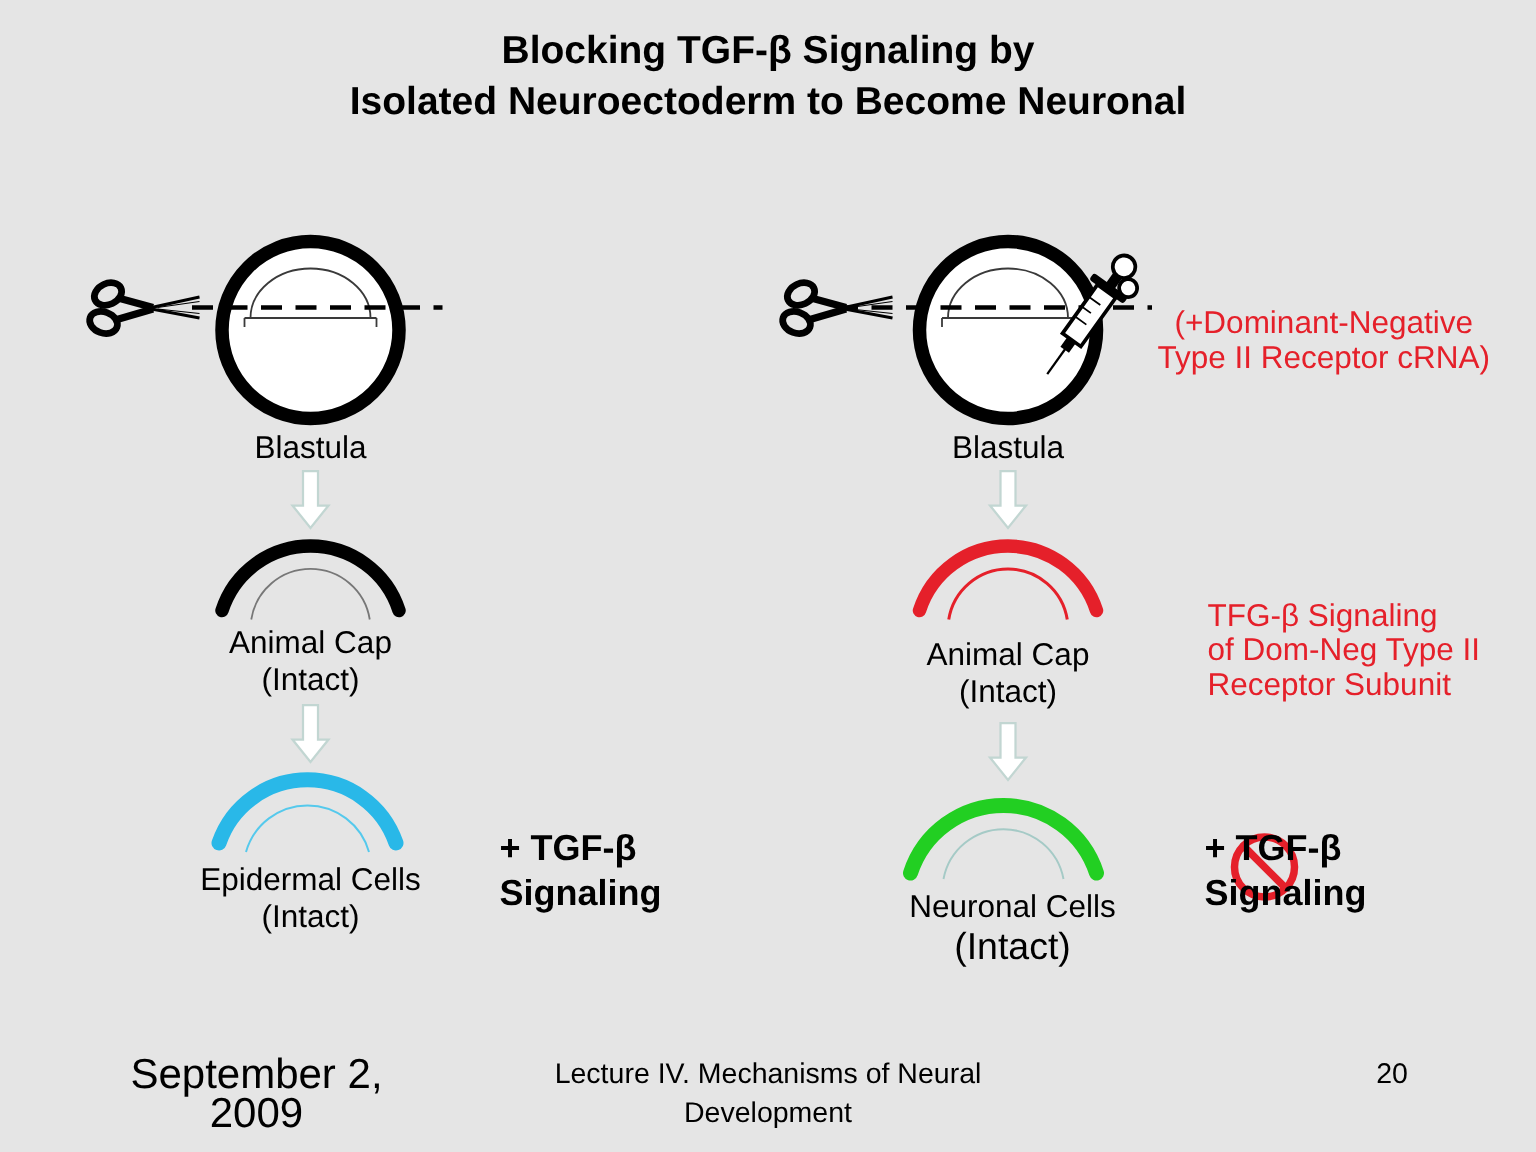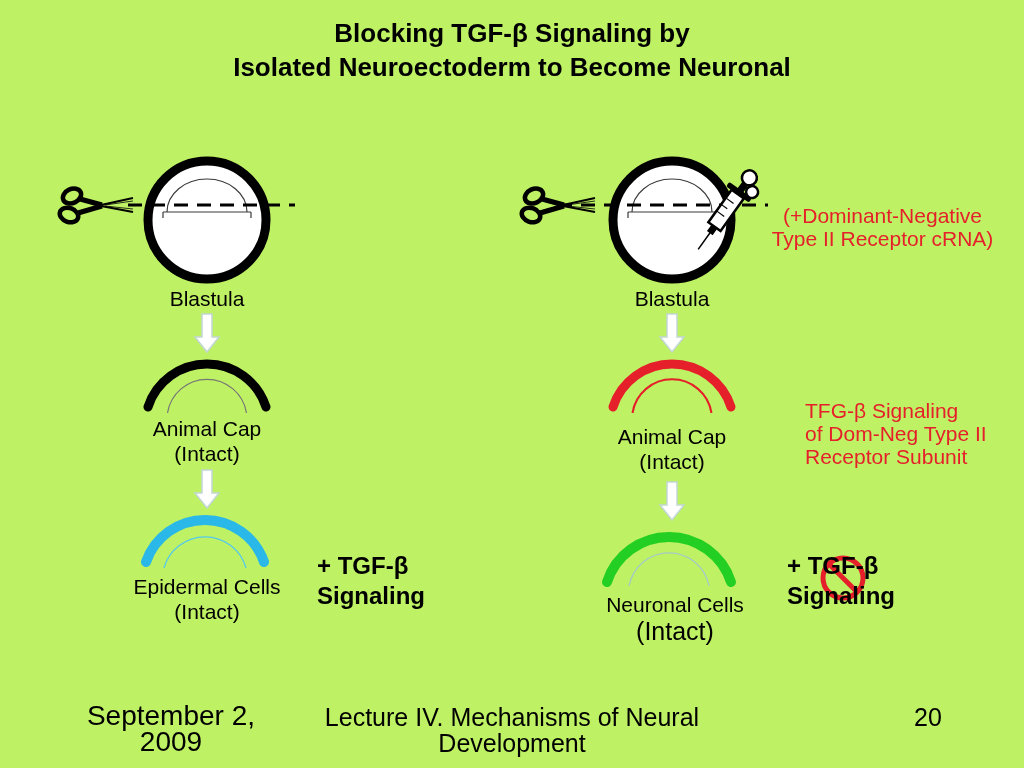--- a/index.html
+++ b/index.html
@@ -1,31 +1,31 @@
 <!DOCTYPE html>
 <html><head>
 <meta charset="utf-8">
 <style>
   html,body{margin:0;padding:0;background:#ffffff;}
   .slide{
-    position:relative;width:1024px;height:768px;background:#bef264;overflow:hidden;
+    position:relative;width:1024px;height:768px;background:#e5e5e5;overflow:hidden;
     font-family:"Liberation Sans","DejaVu Sans",sans-serif;color:#000;
   }
   .abs{position:absolute;}
   .title{
     left:0;top:16px;width:1024px;text-align:center;
     font-size:26px;line-height:34px;font-weight:bold;color:#000;
   }
   .label{font-size:21px;line-height:25px;text-align:center;color:#000;}
   .label .big{font-size:25px;line-height:29px;display:block;}
-  .bold-sig{font-size:24px;line-height:30px;font-weight:bold;text-align:left;color:#000;}
+  .bold-sig{font-size:24px;line-height:30px;font-weight:bold;text-align:left;color:#000;margin-left:16px;}
   .rednote{color:#e5202a;font-size:21px;line-height:23px;}
   .center{text-align:center;}
   .leftalign{text-align:left;margin-top:32px;}
-  .footer-text{font-size:25px;line-height:26px;text-align:center;color:#000;}
+  .footer-text{font-size:19px;line-height:26px;text-align:center;color:#000;}
   .date-text{font-size:28px;}
   svg.art{position:absolute;left:0;top:0;width:1024px;height:768px;}
 </style>
 </head>
 <body>
 
 <div class="slide">
 
   <div class="abs title">
     <div>Blocking TGF-β Signaling by</div>

